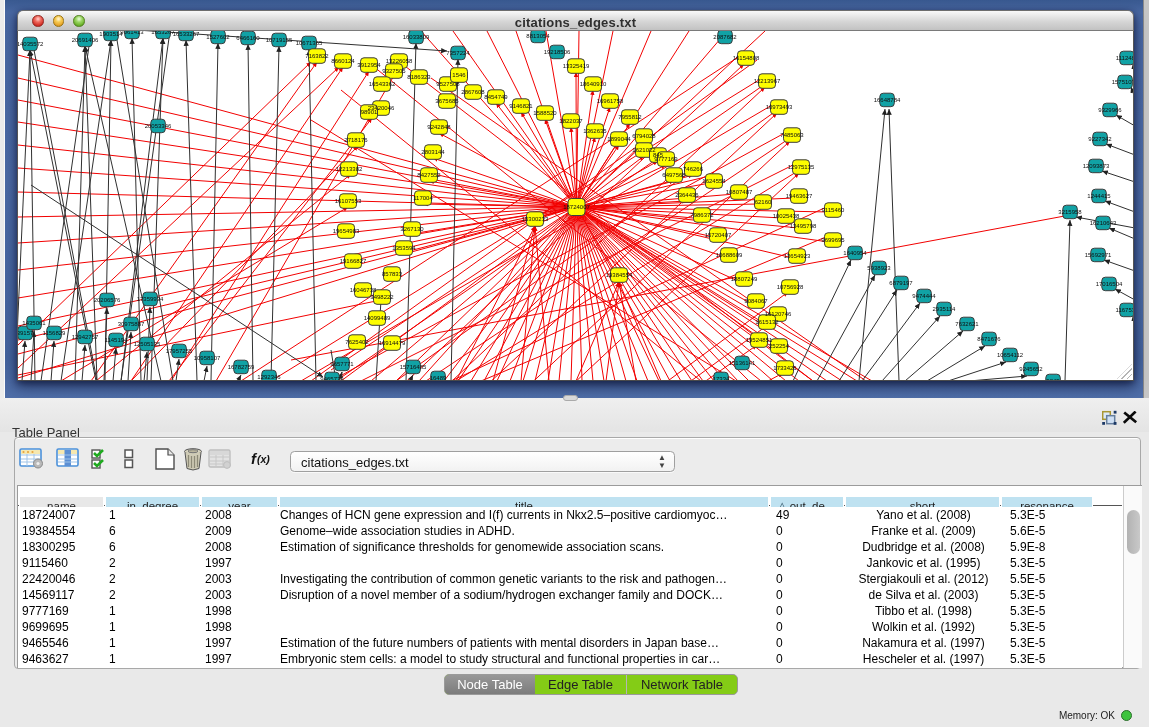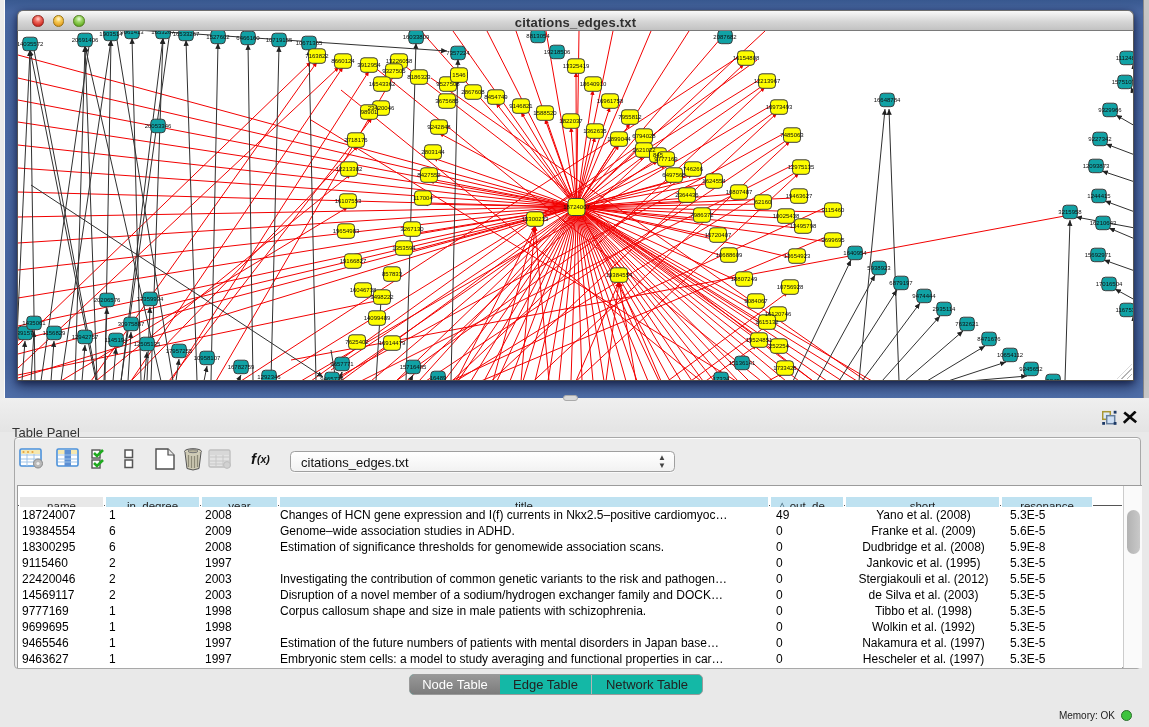--- a/index.html
+++ b/index.html
@@ -32,21 +32,21 @@
 .tr div{position:absolute;top:1px;overflow:hidden}
 .c0{left:4px;width:95px}
 .c1{left:91px;width:90px}
 .c2{left:187px;width:80px}
 .c3{left:262px;width:492px}
 .c4{left:758px;width:70px}
 .c5{left:828px;width:155px;text-align:center}
 .c6{left:992px;width:95px}
 .vscroll{position:absolute;left:1105px;top:0;width:19px;height:182px;background:#fafafa;border-left:1px solid #ccc}
 .vthumb{position:absolute;left:2.5px;top:24px;width:13px;height:44px;background:linear-gradient(90deg,#b2b2b2,#c9c9c9);border-radius:7px}
-.tabs{position:absolute;left:409px;top:276px;height:21px;display:flex;border:1px solid #9a9a9a;border-radius:5px;overflow:hidden;background:#14b8a6}
+.tabs{position:absolute;left:444px;top:276px;height:21px;display:flex;border:1px solid #9a9a9a;border-radius:5px;overflow:hidden;background:#84cc16}
 .tab{height:100%;font-size:13px;line-height:20px;text-align:center;color:#222}
 .tab.sel{background:linear-gradient(#989898,#7c7c7c);color:#fff}
 .memory{position:absolute;right:34px;top:312px;font-size:10px;color:#222}
 .memdot{position:absolute;left:1121px;top:312px;width:11px;height:11px;border-radius:50%;background:#3ec43e;border:1px solid #2c6e2c}
 svg text{font-family:"Liberation Sans",sans-serif}
 </style></head><body>
 <div class="leftstrip"></div>
 <div class="netpanel"></div>
 <div class="rightstrip"></div>
 <div class="rightstrip2"></div>
@@ -688,21 +688,20 @@
             <div class="c2">2003</div>
             <div class="c3">Disruption of a novel member of a sodium/hydrogen exchanger family and DOCK…</div>
             <div class="c4">0</div>
             <div class="c5">de Silva et al. (2003)</div>
             <div class="c6">5.3E-5</div>
           </div>
 <div class="tr">
             <div class="c0">9777169</div>
             <div class="c1">1</div>
             <div class="c2">1998</div>
-            <div class="c3">Corpus callosum shape and size in male patients with schizophrenia.</div>
             <div class="c4">0</div>
             <div class="c5">Tibbo et al. (1998)</div>
             <div class="c6">5.3E-5</div>
           </div>
 <div class="tr">
             <div class="c0">9699695</div>
             <div class="c1">1</div>
             <div class="c2">1998</div>
             <div class="c4">0</div>
             <div class="c5">Wolkin et al. (1992)</div>
@@ -714,21 +713,21 @@
             <div class="c2">1997</div>
             <div class="c3">Estimation of the future numbers of patients with mental disorders in Japan base…</div>
             <div class="c4">0</div>
             <div class="c5">Nakamura et al. (1997)</div>
             <div class="c6">5.3E-5</div>
           </div>
 <div class="tr">
             <div class="c0">9463627</div>
             <div class="c1">1</div>
             <div class="c2">1997</div>
-            <div class="c3">Embryonic stem cells: a model to study averaging and functional properties in car…</div>
+            <div class="c3">Embryonic stem cells: a model to study structural and functional properties in car…</div>
             <div class="c4">0</div>
             <div class="c5">Hescheler et al. (1997)</div>
             <div class="c6">5.3E-5</div>
           </div>
         </div>
       <div class="vscroll">
           <div class="vthumb"></div>
         </div>
     </div>
   </div>

